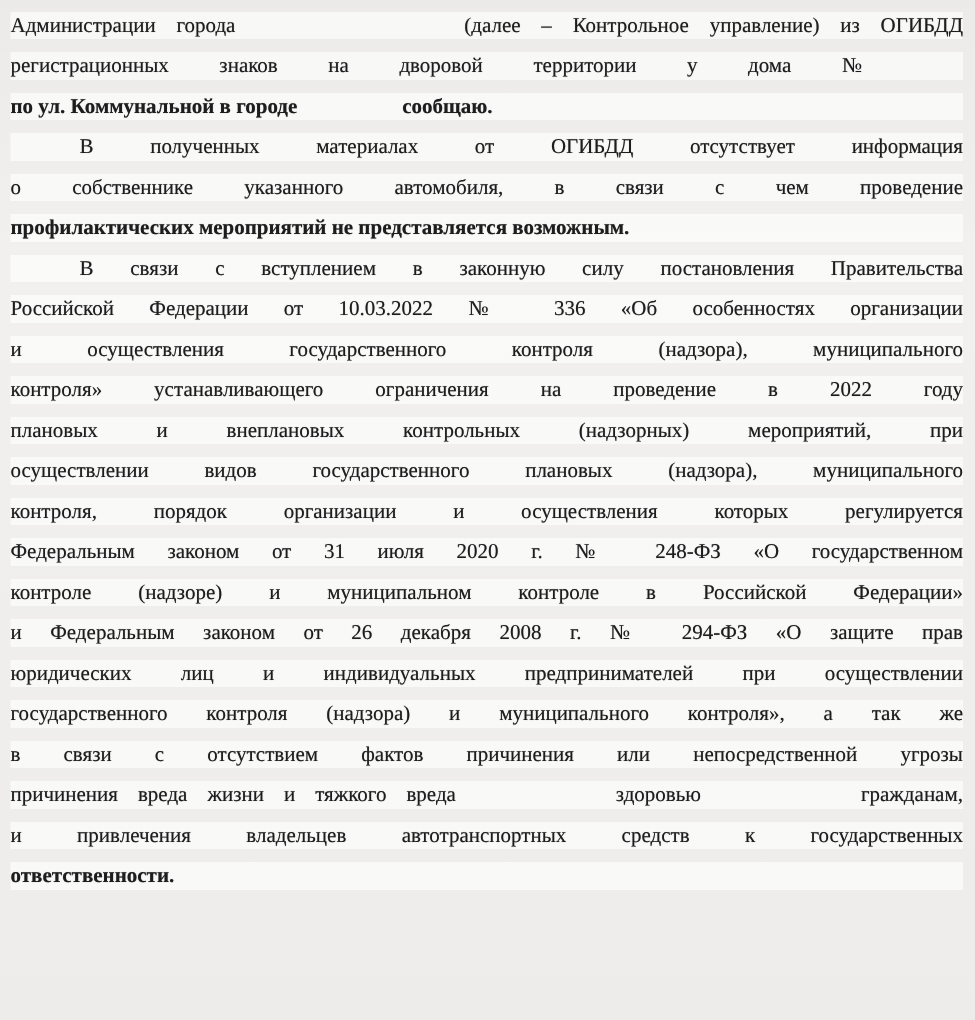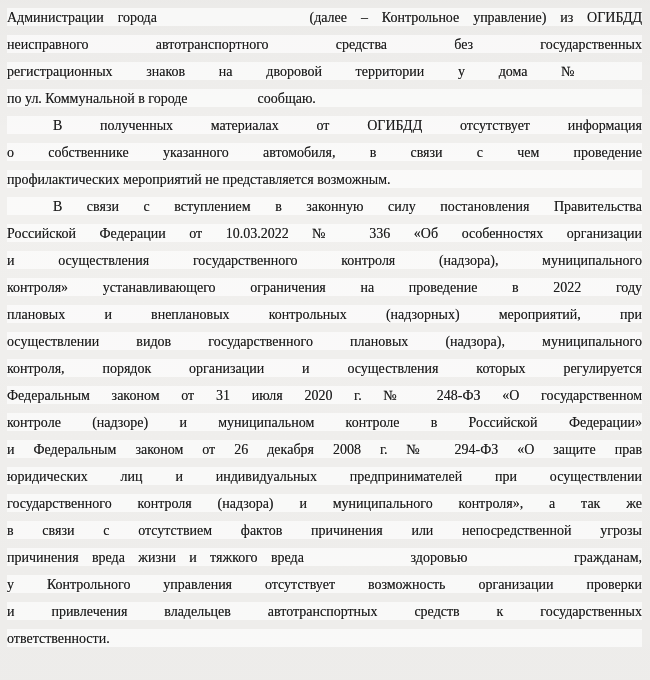--- a/index.html
+++ b/index.html
@@ -24,45 +24,43 @@
     text-align:justify;
     text-align-last:justify;
     text-shadow:0 0 0.5px rgba(40,40,40,0.6);
     background:linear-gradient(to bottom,
       rgba(255,255,255,0) 14%,
       rgba(255,255,255,0.65) 14%,
       rgba(255,255,255,0.65) 82%,
       rgba(255,255,255,0) 82%);
   }
   .line.indent { text-indent:46px; }
-  .line.last { text-align-last:left; }
+  .line.last { text-align-last:left;font-weight:bold; }
 </style>
 </head>
 <body>
 
 <div class="page">
   <div>
       <div class="line">Администрации города&nbsp;&nbsp;&nbsp;&nbsp;&nbsp;&nbsp;&nbsp;&nbsp;&nbsp;&nbsp;&nbsp;(далее – Контрольное управление) из ОГИБДД</div>
-      <div class="line">неисправного автотранспортного средства без государственных</div>
       <div class="line">регистрационных знаков на дворовой территории у дома №&nbsp;&nbsp;</div>
       <div class="line last">по ул. Коммунальной в городе&nbsp;&nbsp;&nbsp;&nbsp;&nbsp;&nbsp;&nbsp;&nbsp;&nbsp;&nbsp;&nbsp;&nbsp;&nbsp;&nbsp;&nbsp;&nbsp;&nbsp;&nbsp;&nbsp;&nbsp;сообщаю.</div>
       <div class="line indent">В полученных материалах от ОГИБДД отсутствует информация</div>
       <div class="line">о собственнике указанного автомобиля, в связи с чем проведение</div>
       <div class="line last">профилактических мероприятий не представляется возможным.</div>
       <div class="line indent">В связи с вступлением в законную силу постановления Правительства</div>
       <div class="line">Российской Федерации от 10.03.2022 № 336 «Об особенностях организации</div>
       <div class="line">и осуществления государственного контроля (надзора), муниципального</div>
       <div class="line">контроля» устанавливающего ограничения на проведение в 2022 году</div>
       <div class="line">плановых и внеплановых контрольных (надзорных) мероприятий, при</div>
       <div class="line">осуществлении видов государственного плановых (надзора), муниципального</div>
       <div class="line">контроля, порядок организации и осуществления которых регулируется</div>
       <div class="line">Федеральным законом от 31 июля 2020 г. № 248-ФЗ «О государственном</div>
       <div class="line">контроле (надзоре) и муниципальном контроле в Российской Федерации»</div>
       <div class="line">и Федеральным законом от 26 декабря 2008 г. № 294-ФЗ «О защите прав</div>
       <div class="line">юридических лиц и индивидуальных предпринимателей при осуществлении</div>
       <div class="line">государственного контроля (надзора) и муниципального контроля», а так же</div>
       <div class="line">в связи с отсутствием фактов причинения или непосредственной угрозы</div>
       <div class="line">причинения вреда жизни и тяжкого вреда&nbsp;&nbsp;&nbsp;&nbsp;&nbsp;&nbsp;&nbsp;&nbsp;здоровью&nbsp;&nbsp;&nbsp;&nbsp;&nbsp;&nbsp;&nbsp;&nbsp;гражданам,</div>
-      <div class="line">у Контрольного управления отсутствует возможность организации проверки</div>
       <div class="line">и привлечения владельцев автотранспортных средств к государственных</div>
       <div class="line last">ответственности.</div>
     </div>
 </div>
 
 </body></html>

